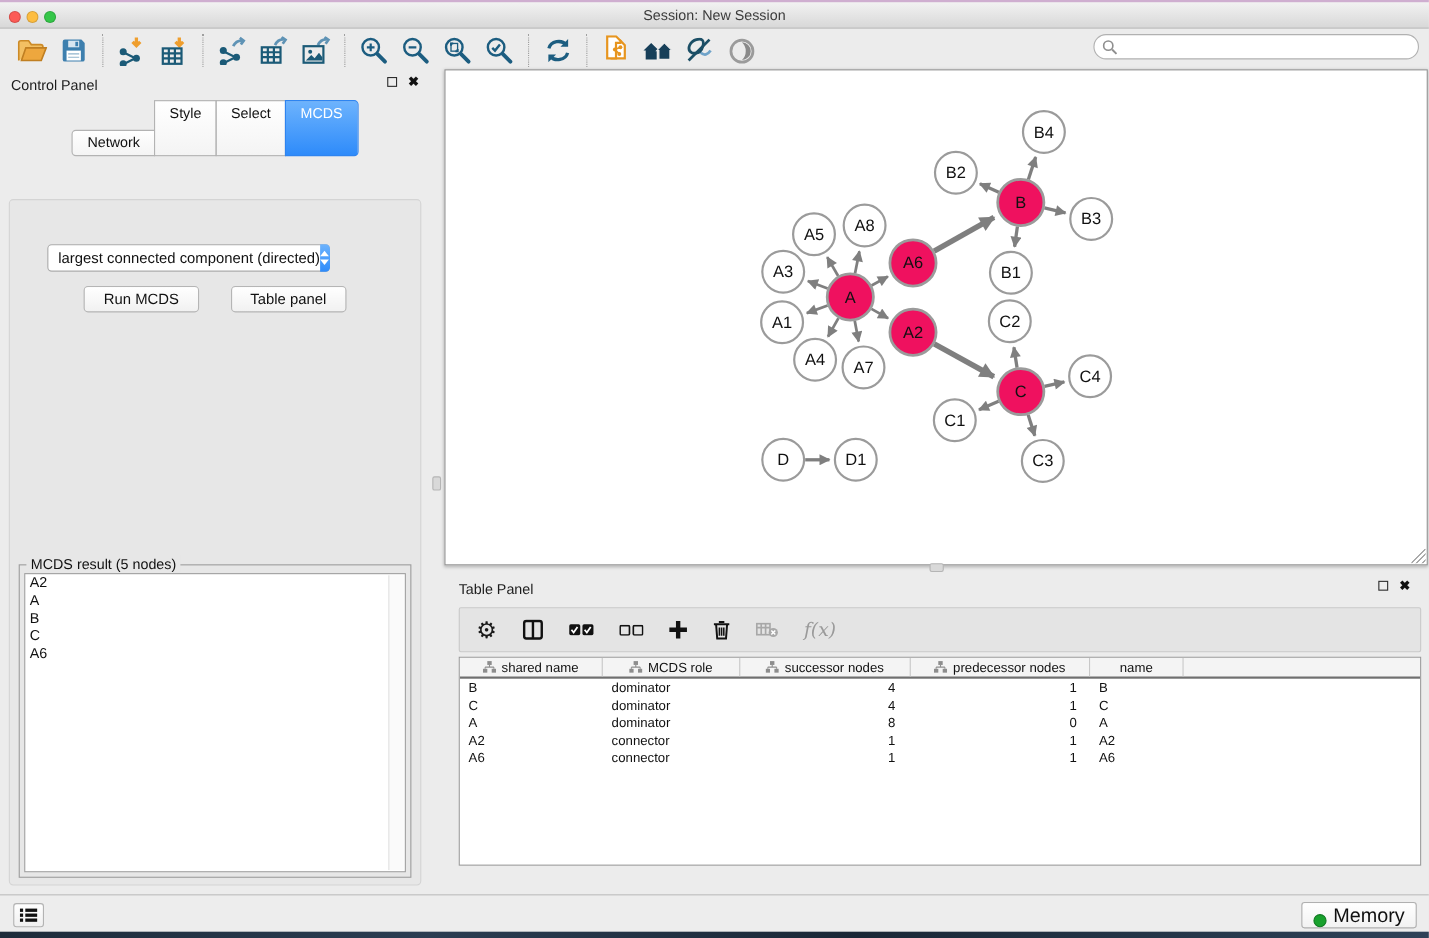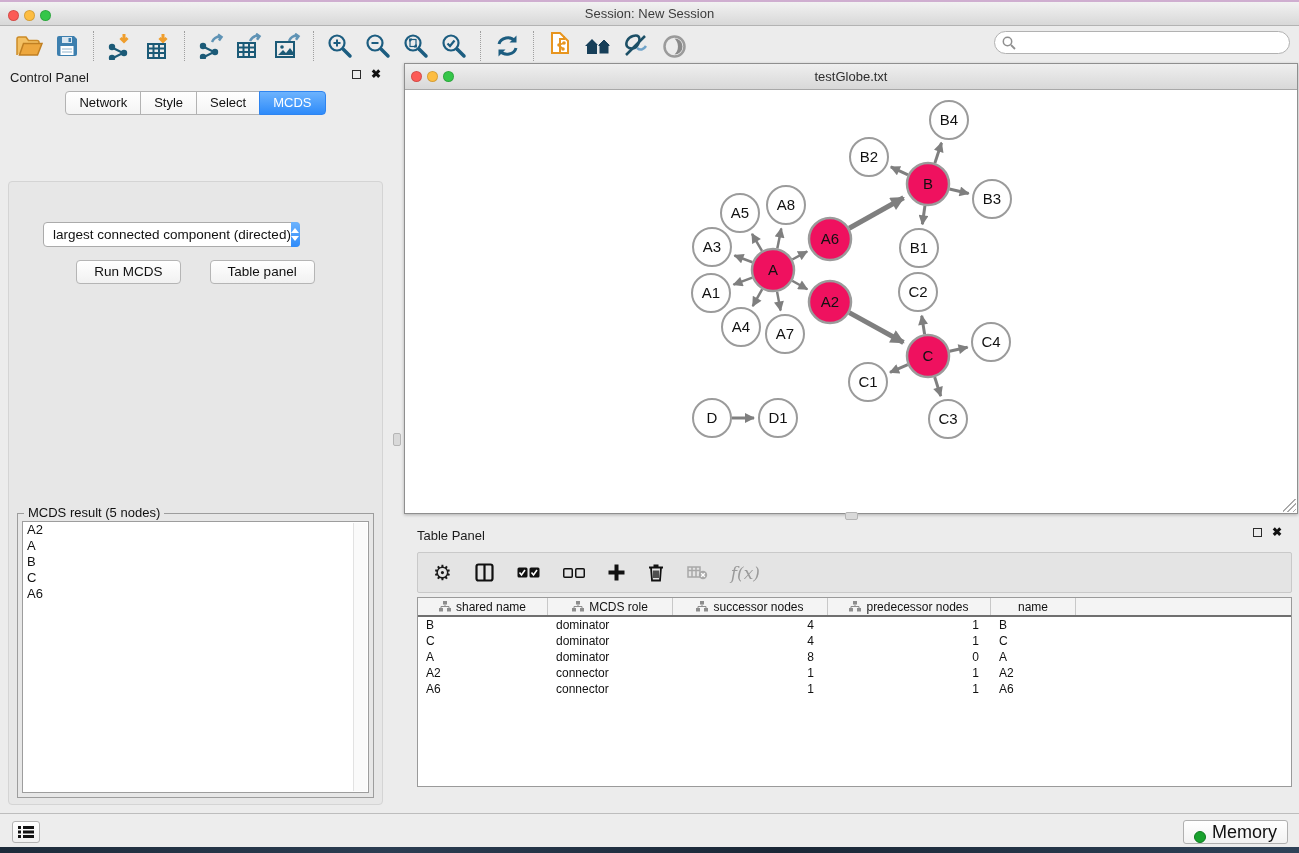--- a/index.html
+++ b/index.html
@@ -28,21 +28,21 @@
   .search input{ border:none; outline:none; flex:1; height:19px; font-size:12px; background:transparent; }
   
   .control-panel{ position:absolute; left:0; top:63px; width:391px; bottom:40px; }
   .panel-header{ position:relative; height:28px; padding:7px 10px 0 10px; font-size:13px; color:#1c1c1c; }
   .panel-icons{ position:absolute; right:10px; top:6px; display:flex; gap:10px; align-items:center; }
   .float-ico{ width:9px; height:9px; border:1.5px solid #2c2c2c; display:inline-block; }
   .close-ico{ font-size:12px; font-weight:bold; color:#111; line-height:10px; }
   .tabs-row{ display:flex; justify-content:center; position:relative; z-index:2; }
   .tab{ border:1px solid #b3b3b3; background:linear-gradient(#ffffff,#f4f4f4);
     font-size:13px; color:#111; padding:3px 13px 4px; margin-left:-1px; }
-  .tab:first-child{ border-radius:4px 0 0 4px; margin-left:0; }
+  .tab:first-child{ border-radius:4px 0 0 4px; margin-left:0;margin-top:27px; }
   .tab:last-child{ border-radius:0 4px 4px 0; }
   .tab.active{ background:linear-gradient(#6db3fd,#2e8bfa); border-color:#2e84f0; color:#fff; }
   .cp-body{ position:absolute; left:8px; right:8px; top:118px; bottom:8px;
     background:#e7e7e7; border:1px solid #d4d4d4; border-radius:4px; }
   .opt-label{ text-align:center; margin-top:16px; font-size:13.5px; color:#111; }
   .dropdown{ position:absolute; left:34px; top:40px; width:257px; height:25px;
     background:#fff; border:1px solid #ababab; border-radius:4px;
     display:flex; align-items:center; }
   .dropdown .dd-text{ flex:1; font-size:13.5px; padding-left:9px; color:#111; white-space:nowrap; }
   .dd-spin{ width:20px; height:25px; margin-right:-1px; border-radius:0 4px 4px 0;
@@ -316,28 +316,20 @@
           <div class="item">B</div>
           <div class="item">C</div>
           <div class="item">A6</div>
         </div>
     </div>
   </div>
 </div>
 <div class="vsplit-handle"></div>
 
 <div class="net-window">
-  <div class="net-titlebar">
-    <div class="lights">
-      <span class="light red"></span>
-      <span class="light yellow"></span>
-      <span class="light green"></span>
-    </div>
-    <div class="net-title-text">testGlobe.txt</div>
-  </div>
   <div class="net-canvas">
     <svg id="graph-svg" width="892" height="424" viewBox="0 0 892 424">
       <defs>
         <marker id="arrow" viewBox="0 0 10 10" refX="9" refY="5" markerWidth="11" markerHeight="10" orient="auto" markerUnits="userSpaceOnUse">
             <path d="M0 0 L10 5 L0 10 z" fill="#7f7f7f"></path>
           </marker>
         <marker id="arrowBig" viewBox="0 0 10 10" refX="9" refY="5" markerWidth="16" markerHeight="14" orient="auto" markerUnits="userSpaceOnUse">
             <path d="M0 0 L10 5 L0 10 z" fill="#7f7f7f"></path>
           </marker>
       </defs>

